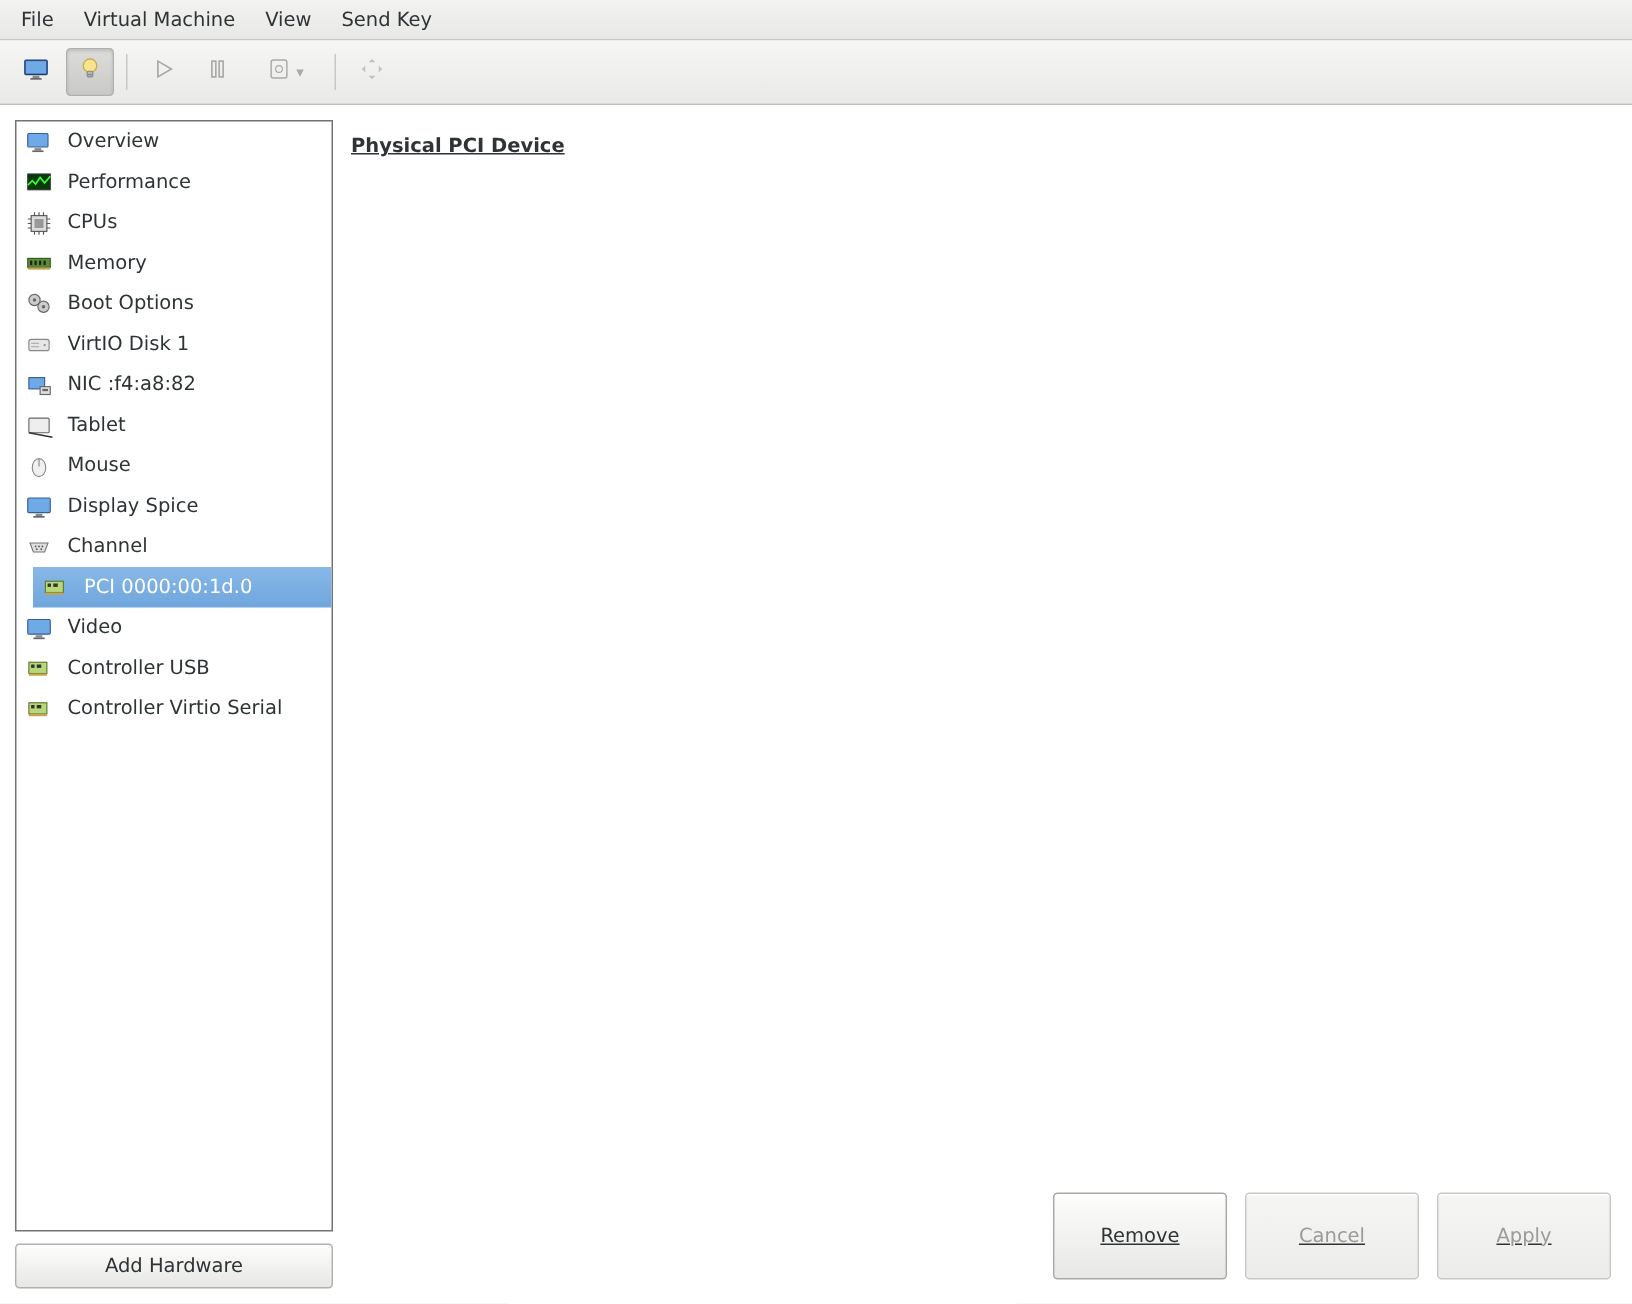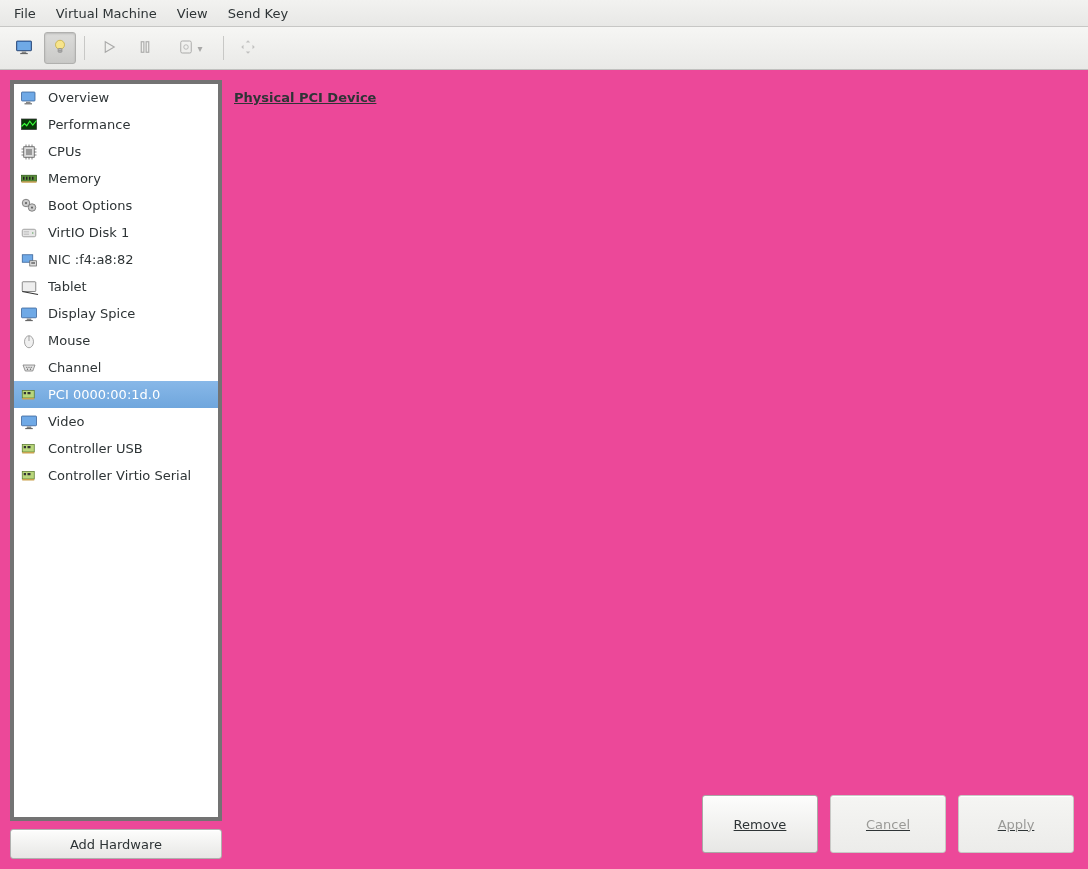--- a/index.html
+++ b/index.html
@@ -7,21 +7,21 @@
     width: 1088px; height: 869px;
     font-family: "DejaVu Sans", "Liberation Sans", "Cantarell", sans-serif;
     font-size: 13px;
     background: #ededeb;
     color: #2e3436;
     overflow: hidden;
   }
   .window {
     width: 1088px; height: 869px;
     display: flex; flex-direction: column;
-    background: #ec4899;
+    background: #ffffff;
   }
   
   .menubar {
     height: 26px;
     background: linear-gradient(to bottom, #f2f2f0, #e8e8e6);
     border-bottom: 1px solid #c7c7c5;
     display: flex; align-items: center;
     padding: 0 6px;
     gap: 4px;
   }
@@ -67,34 +67,35 @@
   }
   
   .sidebar-col {
     width: 212px;
     display: flex; flex-direction: column;
     gap: 8px;
   }
   .hw-list {
     flex: 1 1 auto;
     background: #ffffff;
-    border: 4px solid #737373;
+    border: 1px solid #737373;
     overflow-y: auto;
     min-height: 0;
   }
   .hw-row {
     display: flex; align-items: center;
     gap: 8px;
     padding: 3px 6px 3px 4px;
     height: 21px;
     cursor: default;
   }
   .hw-row.selected {
     background: linear-gradient(to bottom, #88b8e8, #6fa6dd);
     color: #ffffff;
+    margin-left: 11px;
   }
   .hw-icon {
     width: 22px; height: 20px;
     display: flex; align-items: center; justify-content: center;
     flex: 0 0 22px;
   }
   .hw-icon svg { width: 20px; height: 18px; }
   .hw-label { flex: 1 1 auto; white-space: nowrap; overflow: hidden; text-overflow: ellipsis; }
   .add-hw-btn {
     height: 28px;
@@ -310,35 +311,35 @@
               <svg viewBox="0 0 24 24">
                 <rect x="3" y="5" width="18" height="13" rx="1" fill="#eee" stroke="#666"></rect>
                 <line x1="3" y1="18" x2="24" y2="22" stroke="#333" stroke-width="1.5"></line>
               </svg>
             </span>
           <span class="hw-label">Tablet</span>
         </div>
         <div class="hw-row">
           <span class="hw-icon">
               <svg viewBox="0 0 24 24">
+                <ellipse cx="12" cy="13" rx="6" ry="8" fill="#f0f0f0" stroke="#888"></ellipse>
+                <line x1="12" y1="5" x2="12" y2="12" stroke="#888"></line>
+              </svg>
+            </span>
+          <span class="hw-label">Mouse</span>
+        </div>
+        <div class="hw-row">
+          <span class="hw-icon">
+              <svg viewBox="0 0 24 24">
                 <rect x="2" y="4" width="20" height="13" rx="1" fill="#6fa9e6" stroke="#345e94"></rect>
                 <rect x="9" y="18" width="6" height="2" fill="#888"></rect>
                 <rect x="7" y="20" width="10" height="1.5" fill="#666"></rect>
               </svg>
             </span>
           <span class="hw-label">Display Spice</span>
-        </div>
-        <div class="hw-row">
-          <span class="hw-icon">
-              <svg viewBox="0 0 24 24">
-                <ellipse cx="12" cy="13" rx="6" ry="8" fill="#f0f0f0" stroke="#888"></ellipse>
-                <line x1="12" y1="5" x2="12" y2="12" stroke="#888"></line>
-              </svg>
-            </span>
-          <span class="hw-label">Mouse</span>
         </div>
         <div class="hw-row">
           <span class="hw-icon">
               <svg viewBox="0 0 24 24">
                 <path d="M4 8 L20 8 L17 16 L7 16 Z" fill="#e0e0e0" stroke="#777"></path>
                 <circle cx="9" cy="11" r="0.8" fill="#555"></circle>
                 <circle cx="12" cy="11" r="0.8" fill="#555"></circle>
                 <circle cx="15" cy="11" r="0.8" fill="#555"></circle>
                 <circle cx="10" cy="13.5" r="0.8" fill="#555"></circle>
                 <circle cx="14" cy="13.5" r="0.8" fill="#555"></circle>

